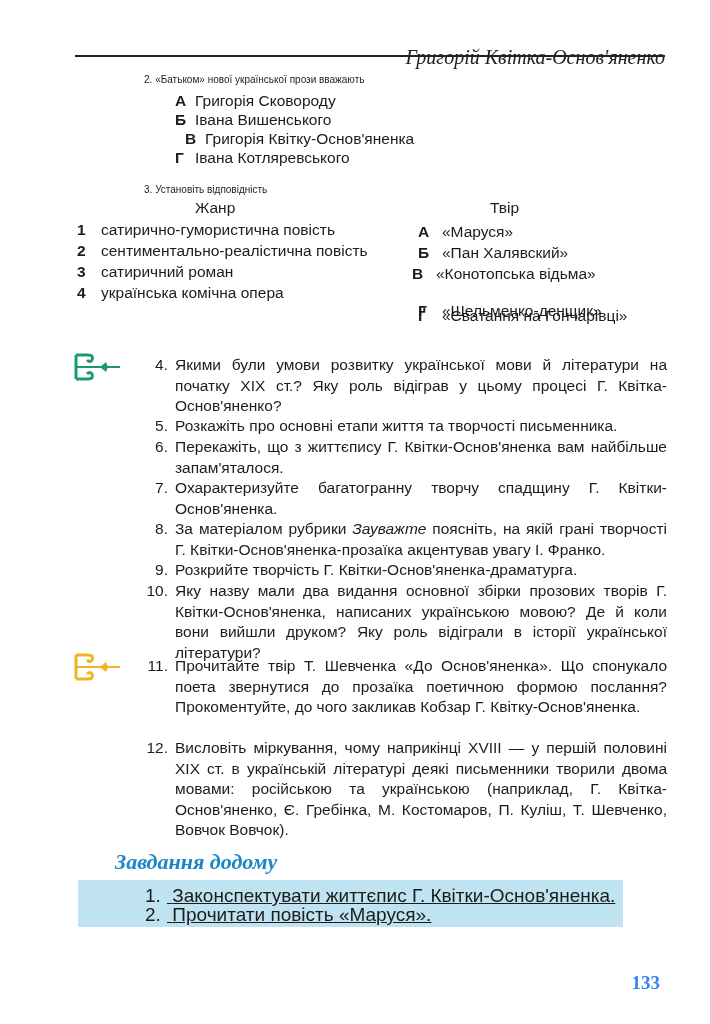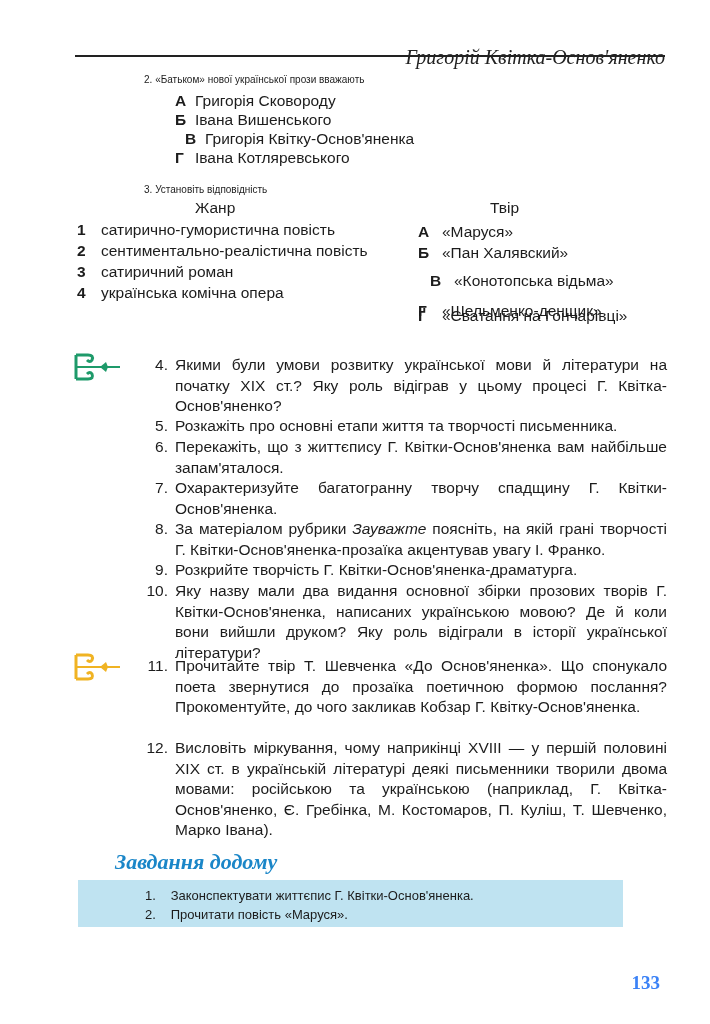--- a/index.html
+++ b/index.html
@@ -27,21 +27,21 @@
   .icon { position:absolute; }
   .section-title {
     position:absolute; left:115px; top:849px;
     font-family:"Liberation Serif", serif; font-style:italic; font-weight:bold;
     font-size:22px; color:#1a86c8;
   }
   .home-box {
     position:absolute; left:78px; top:880px; width:545px; height:47px;
     background:#bfe3f1;
   }
-  .home-item { position:absolute; font-size:13px; line-height:20px; }
+  .home-item { position:absolute; font-size:19px; line-height:20px;text-decoration:underline; }
   .home-item .n { display:inline-block; width:22px; }
   .page-number {
     position:absolute; right:50px; top:972px;
     font-family:"Liberation Serif", serif; font-weight:bold; font-size:19px; color:#3b82f6;
   }
 </style>
 </head>
 <body>
 
 <div class="header-title">Григорій Квітка-Основ'яненко</div>
@@ -83,21 +83,21 @@
 <div class="match-row" style="left:77px; top:283px;">
   <span class="k">4</span><span>українська комічна опера</span>
 </div>
 
 <div class="match-row" style="left:418px; top:222px;">
   <span class="k">А</span><span>«Маруся»</span>
 </div>
 <div class="match-row" style="left:418px; top:243px;">
   <span class="k">Б</span><span>«Пан Халявский»</span>
 </div>
-<div class="match-row" style="left:430px; top:264px;margin-top:7px;">
+<div class="match-row" style="left:412px; top:264px;">
   <span class="k">В</span><span>«Конотопська відьма»</span>
 </div>
 <div class="match-row" style="left:418px; top:285px;margin-top:16px;">
   <span class="k">Г</span><span>«Шельменко-денщик»</span>
 </div>
 <div class="match-row" style="left:418px; top:306px;">
   <span class="k">Ґ</span><span>«Сватання на Гончарівці»</span>
 </div>
 
 <svg class="icon" style="left:72px; top:352px;" width="50" height="30" viewBox="0 0 50 30">
@@ -144,21 +144,21 @@
   <path d="M4 15 L48 15" stroke="#f0b323" stroke-width="2"></path>
   <path d="M28 15 L34 10 L36 15 L34 20 Z" fill="#f0b323"></path>
 </svg>
 
 <div class="task" style="top:656px;">
   <span class="n">11.</span>
   <span class="t">Прочитайте твір Т. Шевченка «До Основ'яненка». Що спонукало поета звернутися до прозаїка поетичною формою послання? Прокоментуйте, до чого закликав Кобзар Г. Квітку-Основ'яненка.</span>
 </div>
 <div class="task" style="top:738px;">
   <span class="n">12.</span>
-  <span class="t">Висловіть міркування, чому наприкінці XVIII — у першій половині XIX ст. в українській літературі деякі письменники творили двома мовами: російською та українською (наприклад, Г. Квітка-Основ'яненко, Є. Гребінка, М. Костомаров, П. Куліш, Т. Шевченко, Марко Івана).</span>
+  <span class="t">Висловіть міркування, чому наприкінці XVIII — у першій половині XIX ст. в українській літературі деякі письменники творили двома мовами: російською та українською (наприклад, Г. Квітка-Основ'яненко, Є. Гребінка, М. Костомаров, П. Куліш, Т. Шевченко, Вовчок Вовчок).</span>
 </div>
 
 <div class="section-title">Завдання додому</div>
 <div class="home-box"></div>
 <div class="home-item" style="left:145px; top:886px;">
   <span class="n">1.</span>
   <span>Законспектувати життєпис Г. Квітки-Основ'яненка.</span>
 </div>
 <div class="home-item" style="left:145px; top:905px;">
   <span class="n">2.</span>

